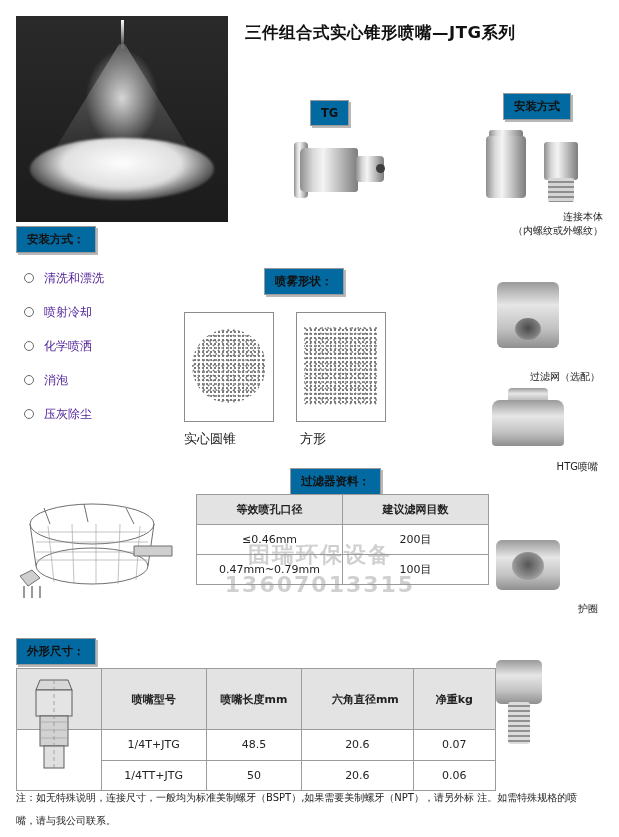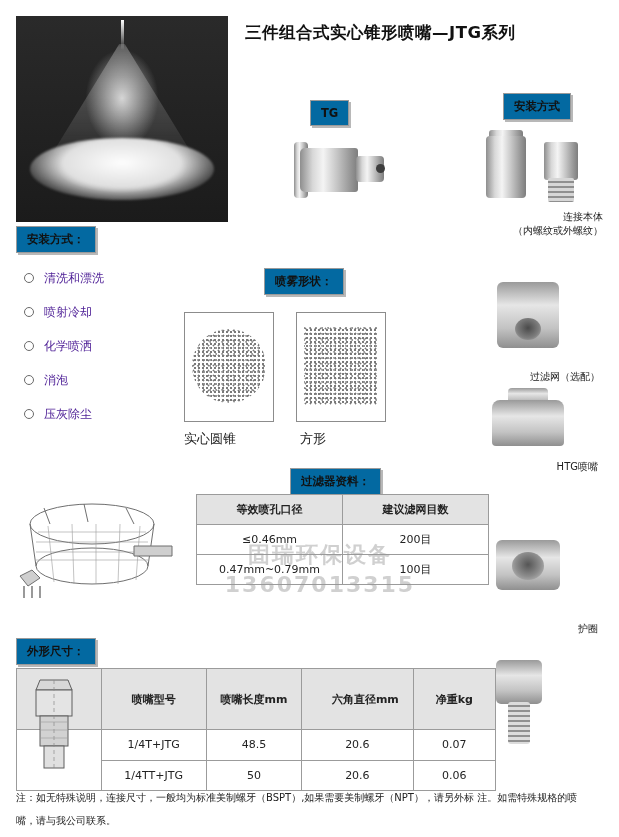--- a/index.html
+++ b/index.html
@@ -217,21 +217,21 @@
   <div class="filt metal-v"></div>
   <div class="filt-hole"></div>
   <div class="rc-cap" style="left:460px;top:370px;">过滤网（选配）</div>
 
   <div class="htg-top metal-v"></div>
   <div class="htg metal-v"></div>
   <div class="rc-cap" style="left:458px;top:460px;">HTG喷嘴</div>
 
   <div class="ring metal-v"></div>
   <div class="ring-hole"></div>
-  <div class="rc-cap" style="left:458px;top:622px;">护圈</div>
+  <div class="rc-cap" style="left:458px;top:602px;">护圈</div>
 
   <div class="bolt-head metal-v"></div>
   <div class="bolt-shaft"></div>
 
   <div class="bag">
     <svg width="160" height="110" viewBox="0 0 160 110">
       <ellipse cx="78" cy="30" rx="62" ry="20" fill="none" stroke="#6f6f6f" stroke-width="1"></ellipse>
       <ellipse cx="78" cy="72" rx="56" ry="18" fill="none" stroke="#6f6f6f" stroke-width="1"></ellipse>
       <path d="M16 30 L22 72 M140 30 L134 72" stroke="#6f6f6f" stroke-width="1" fill="none"></path>
       <path d="M30 14 L36 30 M70 10 L74 28 M112 14 L120 30" stroke="#6f6f6f" stroke-width="1" fill="none"></path>

